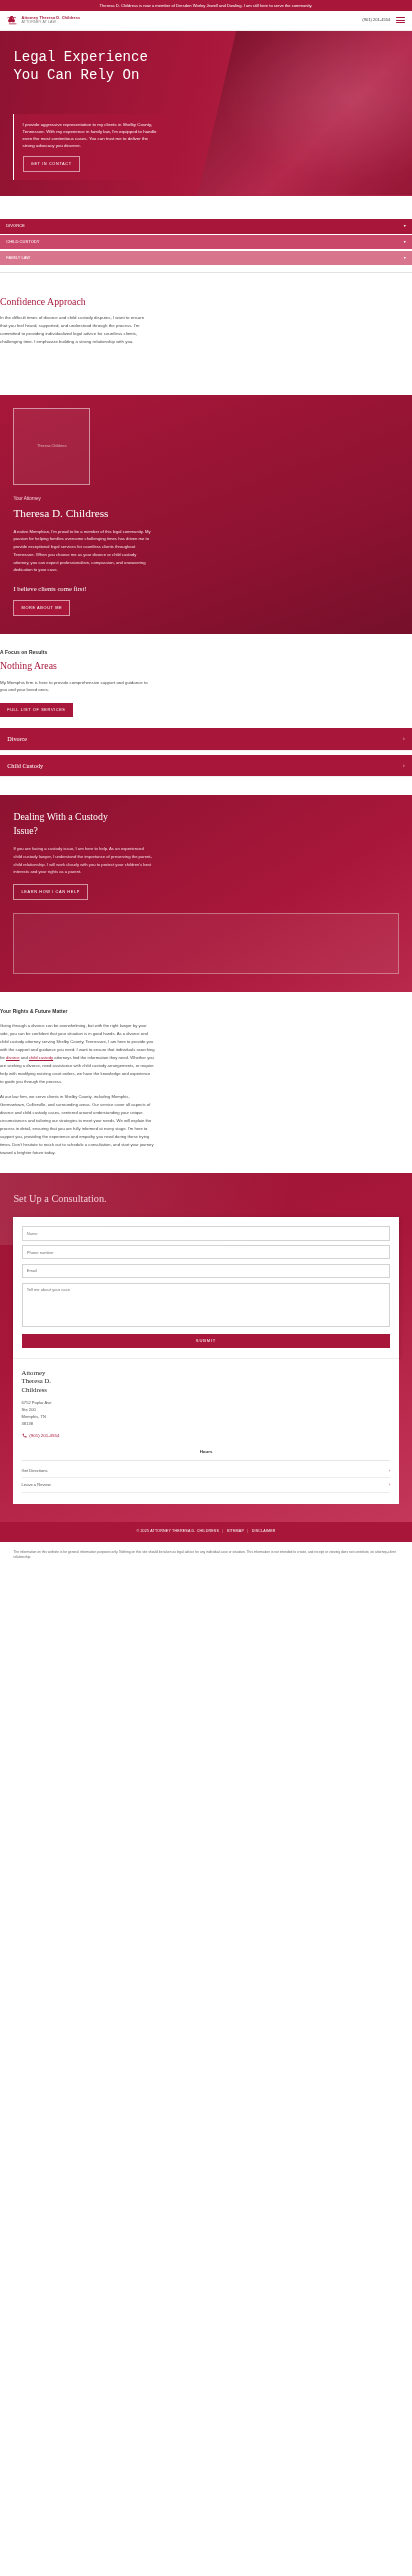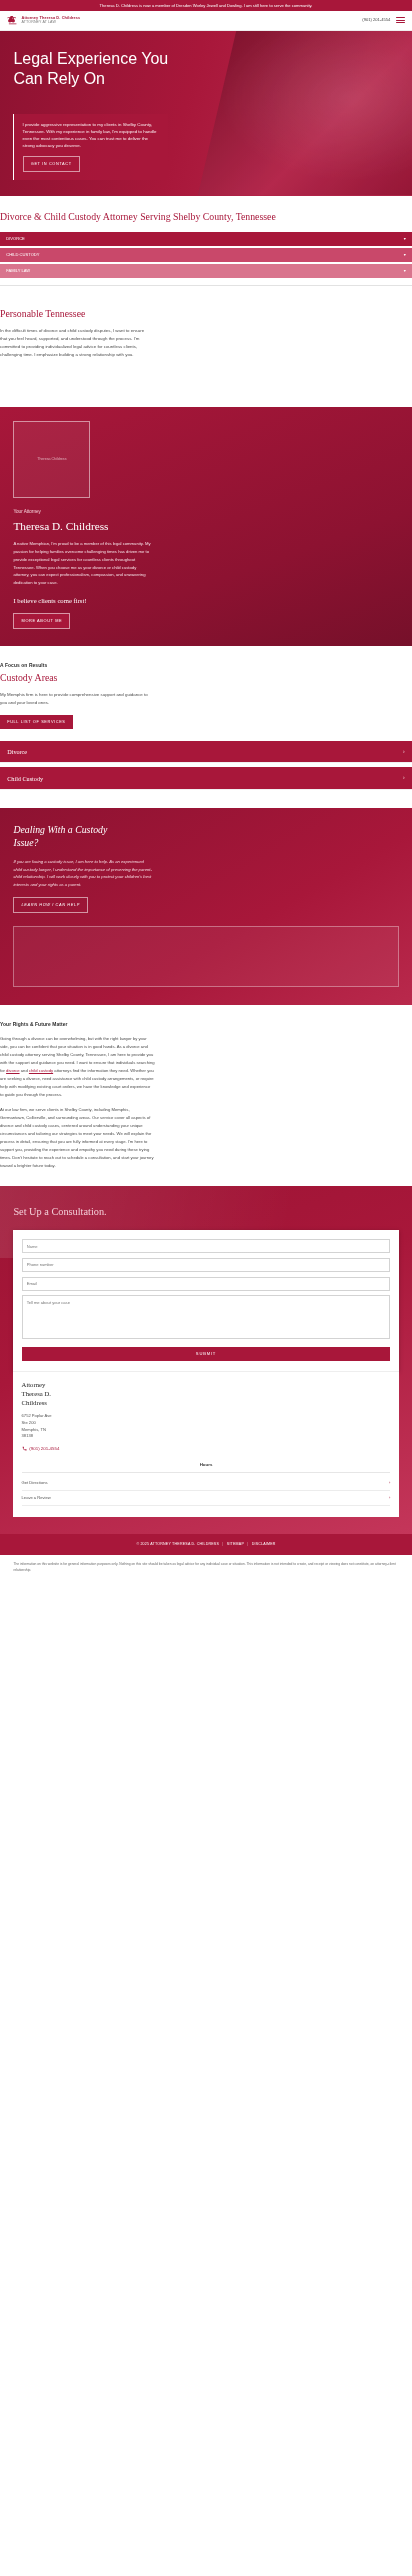--- a/index.html
+++ b/index.html
@@ -63,22 +63,22 @@
     position:absolute; right:0; top:0; bottom:0; width:52%;
     background:
       radial-gradient(ellipse at 70% 40%, rgba(255,255,255,.13), rgba(0,0,0,0) 60%),
       linear-gradient(135deg,#6e0f26 0%, #b42a4e 60%, #8d1231 100%);
     clip-path: polygon(18% 0, 100% 0, 100% 100%, 0% 100%);
     opacity:.85;
   }
   .hero-inner { position: relative; z-index: 3; padding: 18.5px 0 0 13.4px; }
   .hero h1 {
     color: #fff;
-    font-family: Liberation Sans, sans-serif;
-    font-size: 16px;
+    font-family: Liberation Mono, monospace;
+    font-size: 14px;
     line-height: 1.25;
     font-weight: normal;
     max-width: 155px;
   }
   .hero-card {
     position: absolute;
     left: 13.4px;
     top: 83px;
     width: 155px;
     background: rgba(168,23,58,.82);
@@ -200,21 +200,20 @@
     font-size: 6.2px;
     box-shadow: 0 0.5px 0 rgba(0,0,0,.12);
   }
   .pa-card .chev { font-size: 5.2px; opacity:.9; }
 
   
   .custody {
     background: linear-gradient(150deg,#8d1231 0%, #a8173a 60%, #b9294c 100%);
     color: #fff;
     padding: 15.5px 13.4px 18.5px;
-    font-style: italic;
   }
   .custody h2 {
     font-family: "Liberation Serif", serif;
     font-size: 9.8px;
     line-height: 1.35;
     font-weight: normal;
     max-width: 118px;
   }
   .custody p { font-size: 4.2px; line-height: 1.85; color:#f7dbe2; max-width: 139px; margin-top: 8.2px;}
   .custody .btn { margin-top: 8.2px; background: transparent; }
@@ -356,57 +355,56 @@
   <div class="hero-inner">
     <h1>Legal Experience You Can Rely On</h1>
   </div>
   <div class="hero-card">
     <p>I provide aggressive representation to my clients in Shelby County, Tennessee. With my experience in family law, I'm equipped to handle even the most contentious cases. You can trust me to deliver the strong advocacy you deserve.</p>
     <a class="btn">GET IN CONTACT</a>
   </div>
 </div>
 
 <div class="wrap serv-band">
-  <h2 class="title">Divorce &amp; Child Custody Attorney Serving Shelby County, Tennessee</h2>
   <div class="acc-list">
     <div class="acc-row">
       <span>DIVORCE</span>
       <span>▾</span>
     </div>
     <div class="acc-row light">
       <span>CHILD CUSTODY</span>
       <span>▾</span>
     </div>
     <div class="acc-row lighter">
       <span>FAMILY LAW</span>
       <span>▾</span>
     </div>
   </div>
   <div class="divider"></div>
 </div>
 
 <div class="wrap approach">
-  <h2 class="title">Personable Tennessee</h2>
+  <h2 class="title">Confidence Approach</h2>
   <p>In the difficult times of divorce and child custody disputes, I want to ensure that you feel heard, supported, and understood through the process. I'm committed to providing individualized legal advice for countless clients, challenging time. I emphasize building a strong relationship with you.</p>
 </div>
 
 <div class="attorney">
   <div class="portrait">
     <span>Theresa Childress</span>
   </div>
   <div class="kicker">Your Attorney</div>
   <h3>Theresa D. Childress</h3>
   <p>A native Memphian, I'm proud to be a member of this legal community. My passion for helping families overcome challenging times has driven me to provide exceptional legal services for countless clients throughout Tennessee. When you choose me as your divorce or child custody attorney, you can expect professionalism, compassion, and unwavering dedication to your case.</p>
   <div class="quote">I believe clients come first!</div>
   <a class="btn">MORE ABOUT ME</a>
 </div>
 
 <div class="wrap practice">
   <div class="eyebrow">A Focus on Results</div>
-  <h2 class="title" style="margin-top:3.1px">Custody Areas</h2>
+  <h2 class="title" style="margin-top:3.1px">Nothing Areas</h2>
   <p class="lead">My Memphis firm is here to provide comprehensive support and guidance to you and your loved ones.</p>
   <a class="btn solid pa-btn">FULL LIST OF SERVICES</a>
   <div class="pa-cards">
     <div class="pa-card">
       <span>Divorce</span>
       <span class="chev">›</span>
     </div>
     <div class="pa-card">
       <span>Child Custody</span>
       <span class="chev">›</span>

